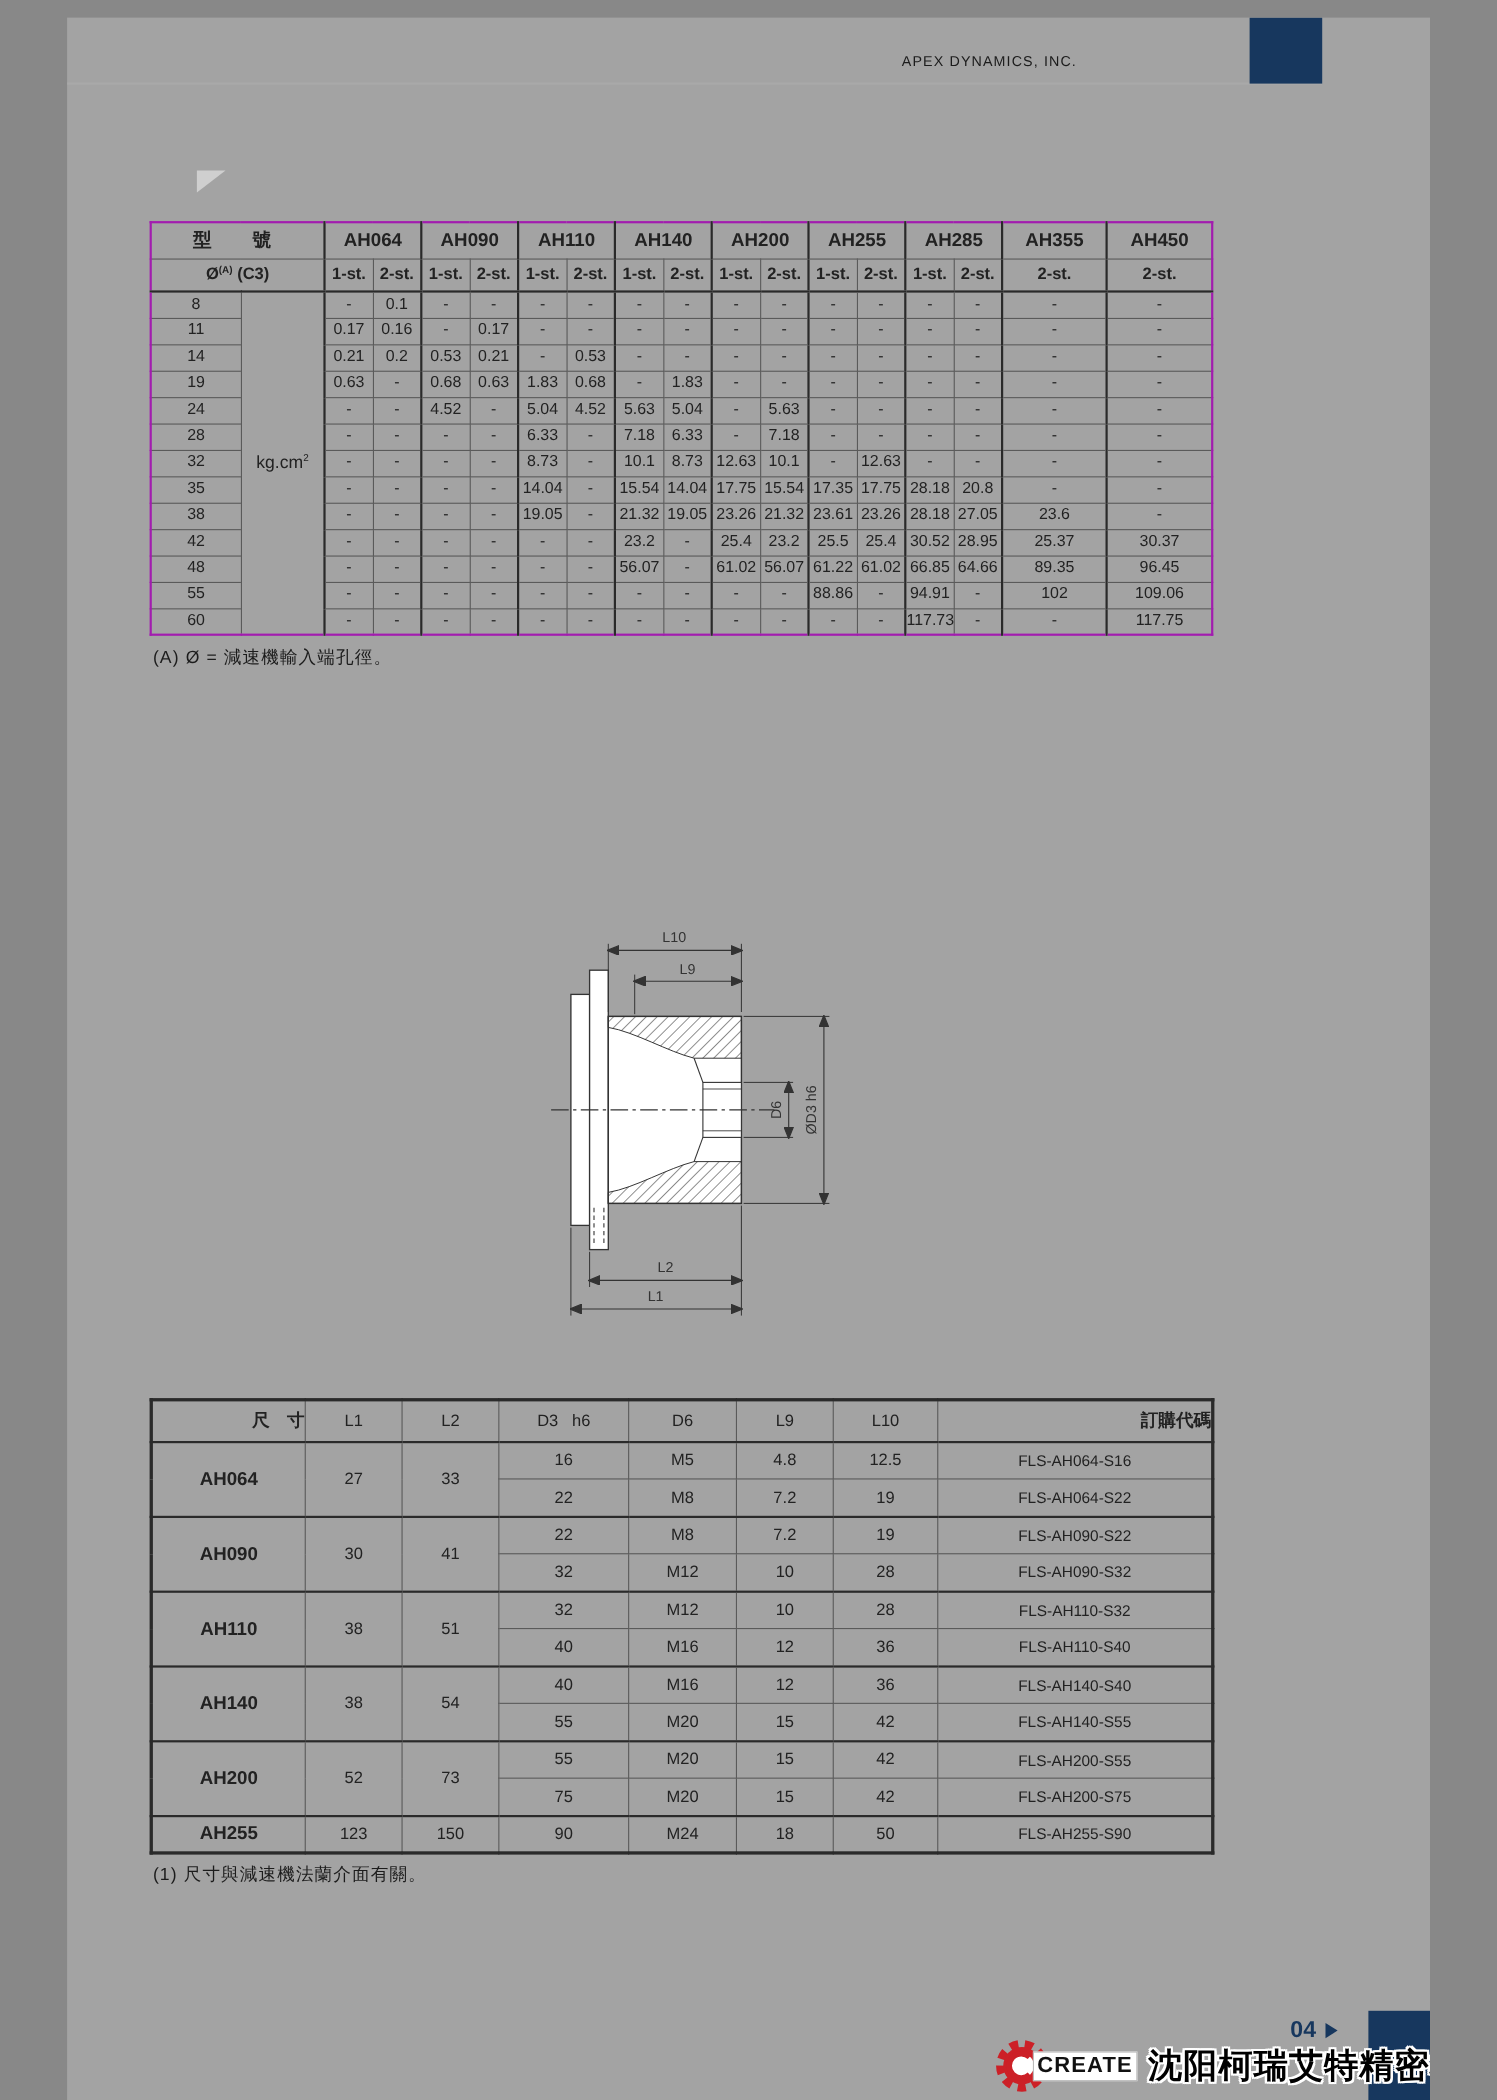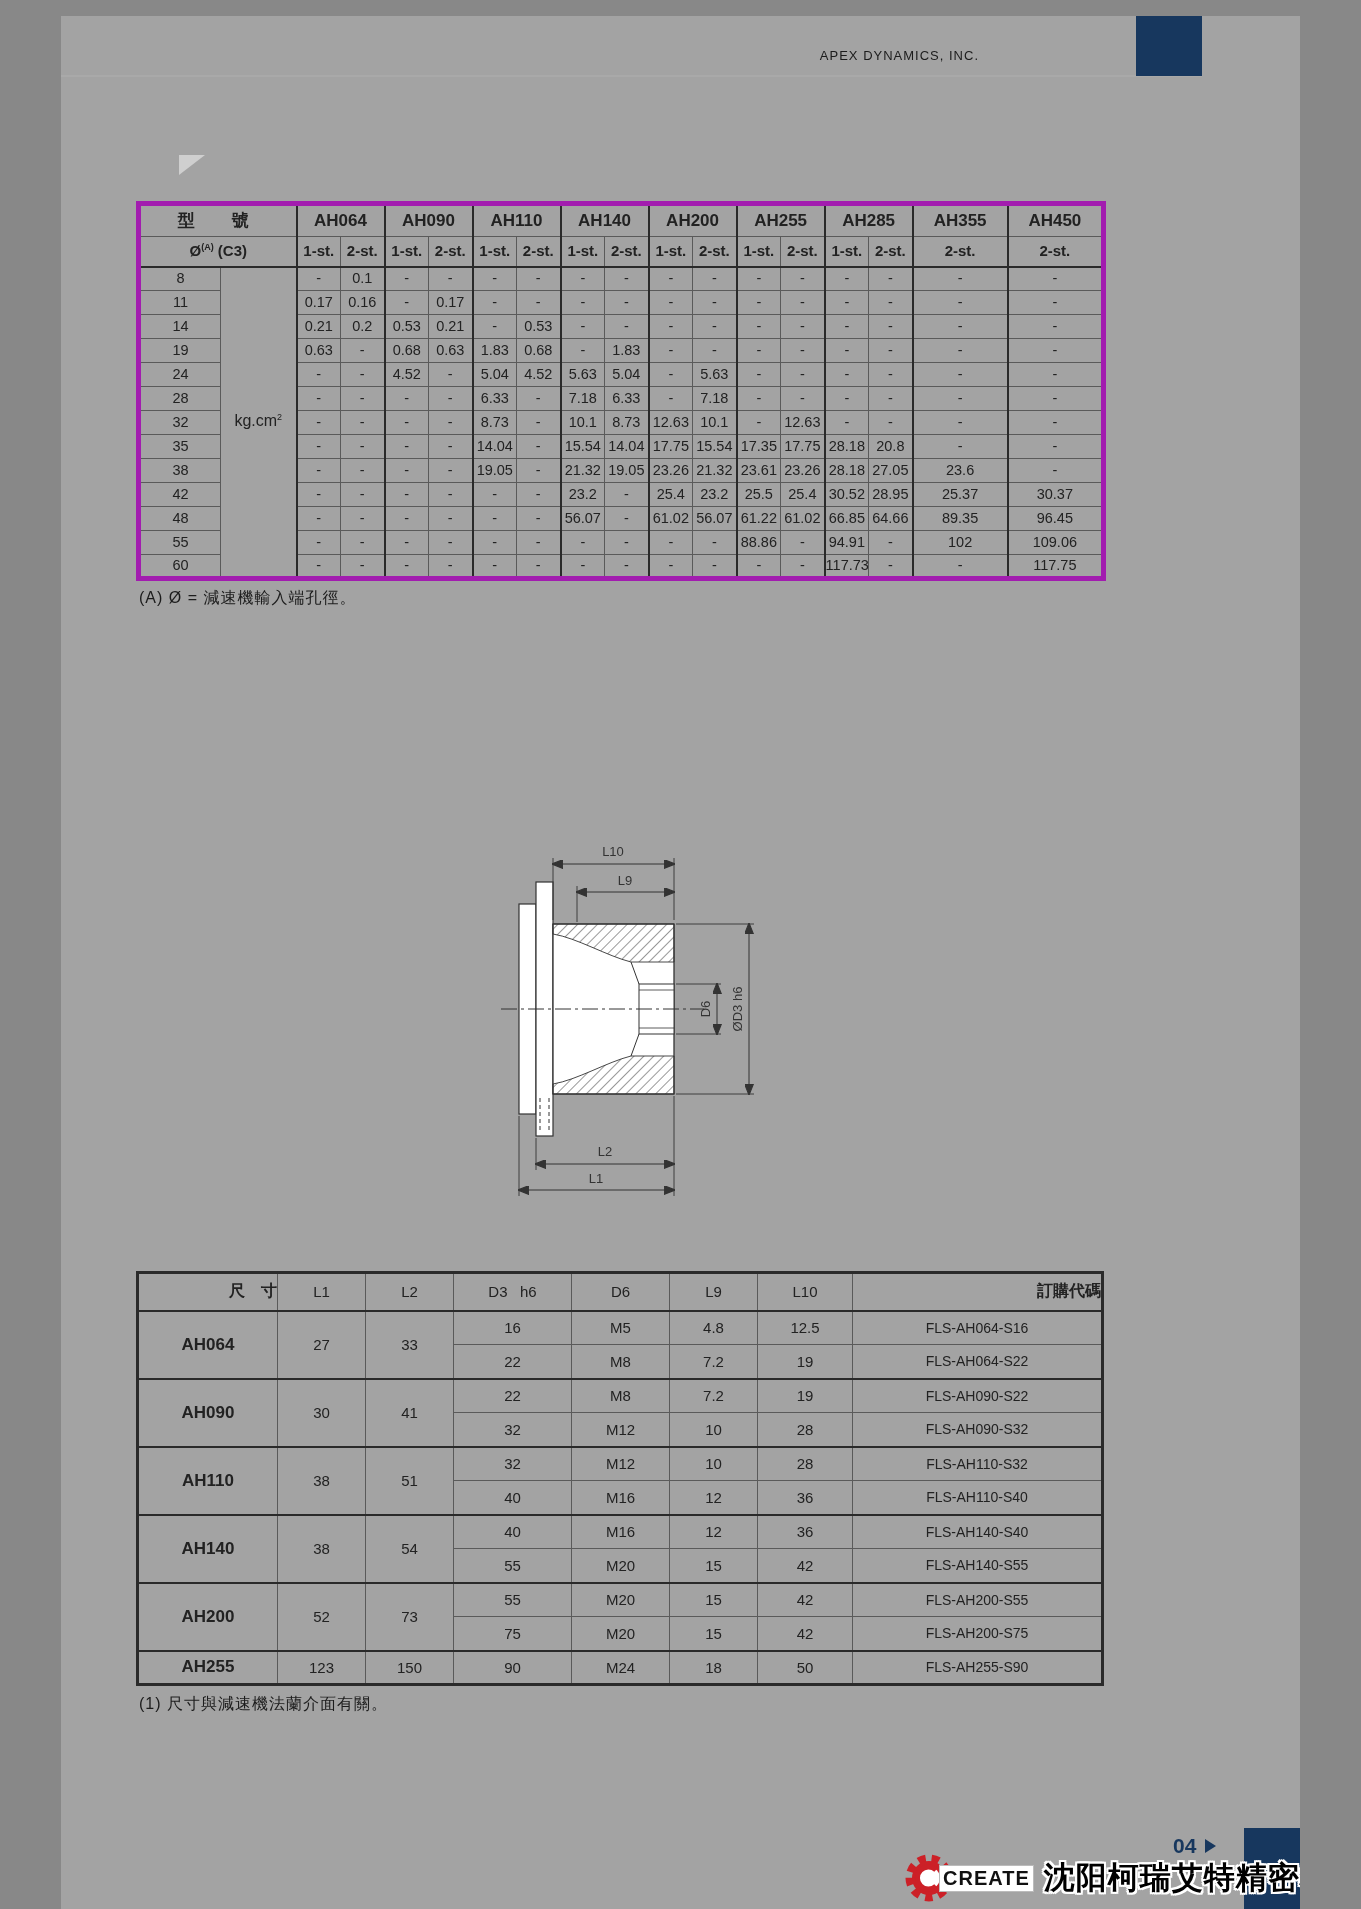--- a/index.html
+++ b/index.html
@@ -21,21 +21,21 @@
   .band1 { top:85px; left:0; width:1040px; }
   .band2 { top:755px; left:80px; width:960px; }
   .band h1 { font-size:34px; font-weight:bold; color:#17375e; letter-spacing:7px; white-space:pre; }
   .band1 h1 { margin-left:118px; }
   .band2 h1 { margin-left:40px; }
   .band-notch { position:absolute; top:139px; left:118px; width:0; height:0;
     border-top:20px solid #cfcfcf; border-right:26px solid transparent; }
 
   
   .tbl-wrap1 { position:absolute; top:185px; left:75px; }
-  #inertia-table { border-collapse:collapse; table-layout:fixed; width:965px; border:5px solid #a21caf; }
+  #inertia-table { border-collapse:collapse; table-layout:fixed; width:965px; border:2px solid #a21caf; }
   #inertia-table th, #inertia-table td { border:1px solid #5a5a5a; text-align:center; padding:0; line-height:1.05; }
   #inertia-table thead tr:first-child th { height:33px; font-size:17px; font-weight:bold; }
   #inertia-table thead tr:last-child th { height:30px; font-size:15px; font-weight:bold; border-bottom:2px solid #2a2a2a; }
   #inertia-table tbody td { height:24px; font-size:14.5px; }
   #inertia-table .grp-l { border-left:2px solid #2a2a2a; }
   #inertia-table th.corner { font-size:19px; letter-spacing:10px; }
   #inertia-table td.unit { font-size:16px; }
   sup { font-size:9px; }
   .pre { white-space:pre; }
 

